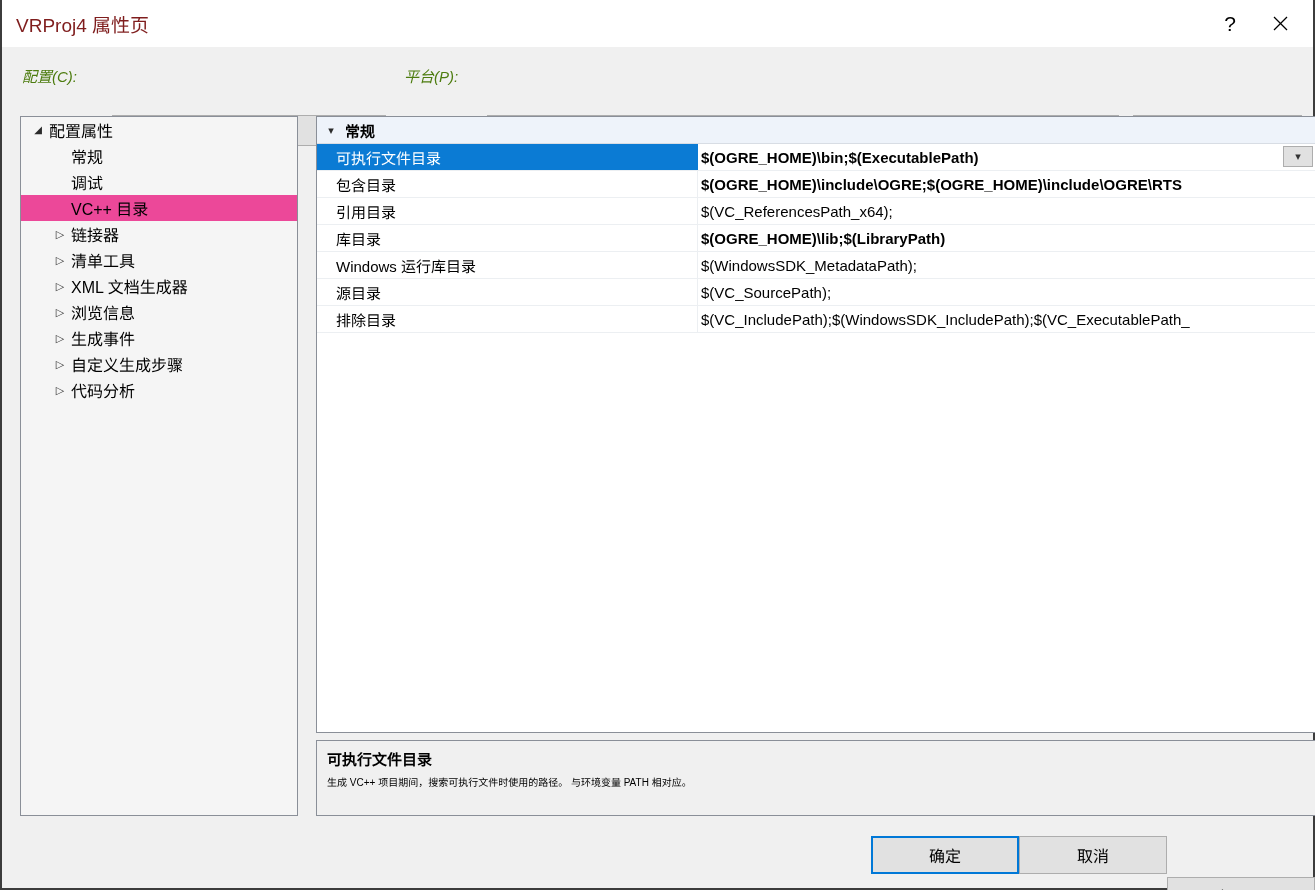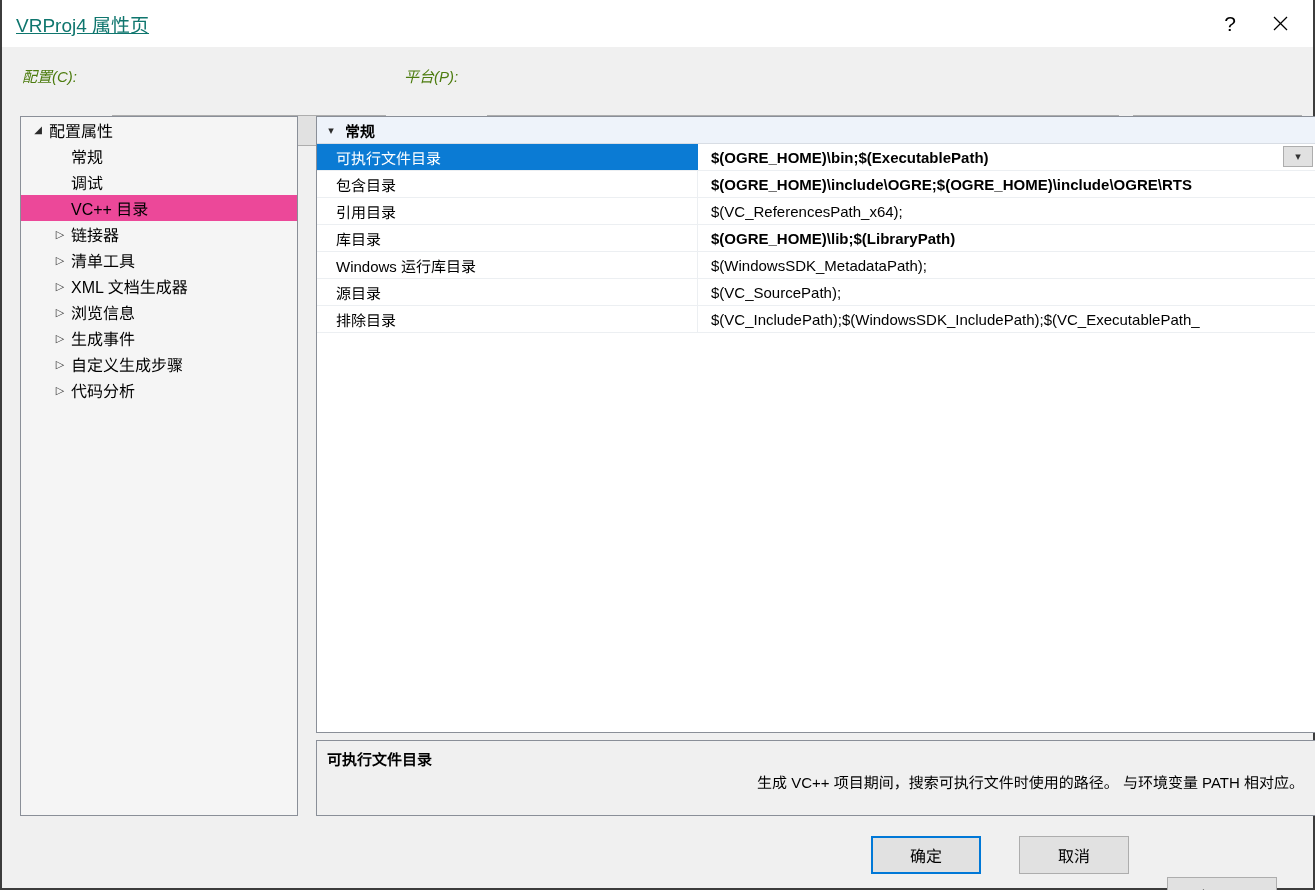--- a/index.html
+++ b/index.html
@@ -38,23 +38,22 @@
     right: 0;
     height: 47px;
     background: #ffffff;
     box-sizing: border-box;
   }
   #title-text {
     position: absolute;
     left: 14px;
     top: 10px;
     font-size: 19px;
-    color: #0f766e;
-    white-space: nowrap;
-    text-decoration: underline;
+    color: #7f1d1d;
+    white-space: nowrap;
   }
   .titlebtn {
     position: absolute;
     top: 0;
     height: 47px;
     width: 46px;
     display: flex;
     align-items: center;
     justify-content: center;
     cursor: default;
@@ -217,21 +216,21 @@
     display: flex;
     align-items: center;
     font-size: 15px;
     color: #000;
     white-space: nowrap;
     overflow: hidden;
     border-right: 1px solid #eceff2;
   }
   .grid-row .gval {
     flex: 1 1 auto;
-    padding-left: 13px;
+    padding-left: 3px;
     display: flex;
     align-items: center;
     font-size: 15px;
     color: #000;
     white-space: nowrap;
     overflow: hidden;
   }
   .grid-row.modified .gval { font-weight: bold; }
   .grid-row.selected .gname {
     background: #0b7bd4;
@@ -275,39 +274,38 @@
     overflow: hidden;
   }
   #desc-title {
     font-weight: bold;
     font-size: 15px;
     color: #000;
     line-height: 21px;
     white-space: nowrap;
   }
   #desc-body {
-    font-size: 15px;
+    font-size: 10px;
     color: #000;
     line-height: 22px;
     margin-top: 2px;
-    text-align: right;
   }
 
   
   #footer {
     position: absolute;
     left: 0;
     right: 0;
     top: 830px;
     height: 60px;
   }
   .dlgbtn {
     position: absolute;
     top: 6px;
-    width: 110px;
+    width: 148px;
     height: 38px;
     background: #e1e1e1;
     border: 1px solid #adadad;
     box-sizing: border-box;
     font-family: inherit;
     font-size: 16px;
     color: #000;
     cursor: default;
     padding: 0;
   }

